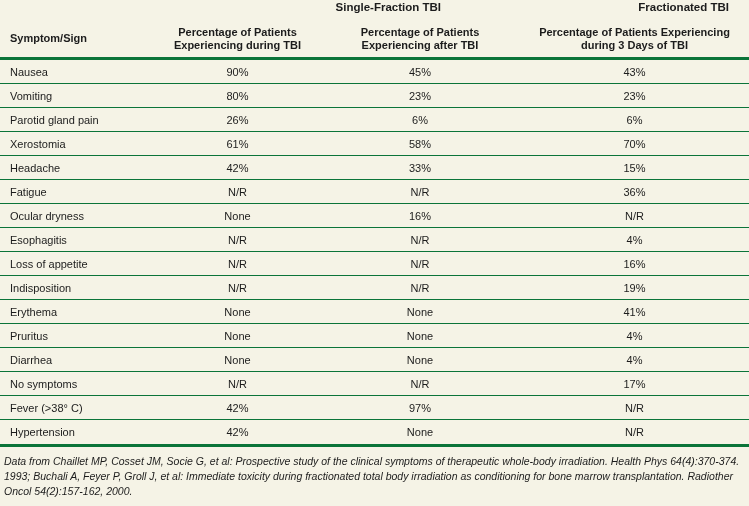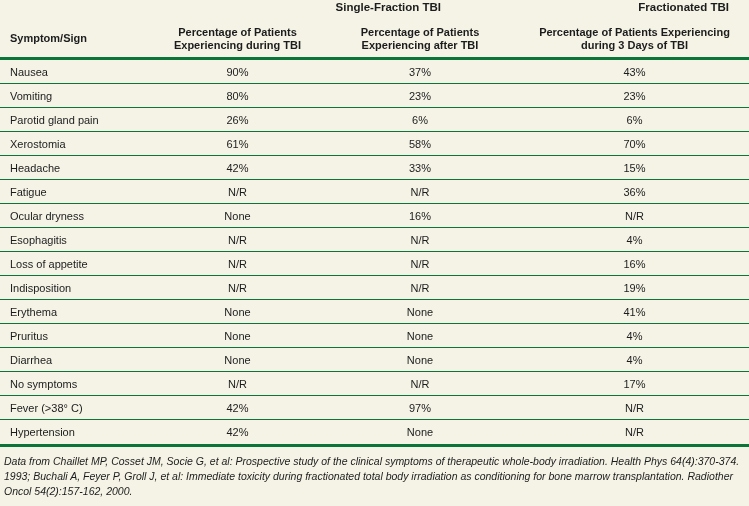--- a/index.html
+++ b/index.html
@@ -74,21 +74,21 @@
       <span class="w hw-wide">Percentage of Patients Experiencing during 3 Days of TBI</span>
     </div>
   </div>
 
   <div class="rule-thick"></div>
 
   <div>
       <div class="grid row">
         <div class="cell c1">Nausea</div>
         <div class="cell c2">90%</div>
-        <div class="cell c3">37%</div>
+        <div class="cell c3">45%</div>
         <div class="cell c4">43%</div>
       </div>
       <div class="grid row">
         <div class="cell c1">Vomiting</div>
         <div class="cell c2">80%</div>
         <div class="cell c3">23%</div>
         <div class="cell c4">23%</div>
       </div>
       <div class="grid row">
         <div class="cell c1">Parotid gland pain</div>

